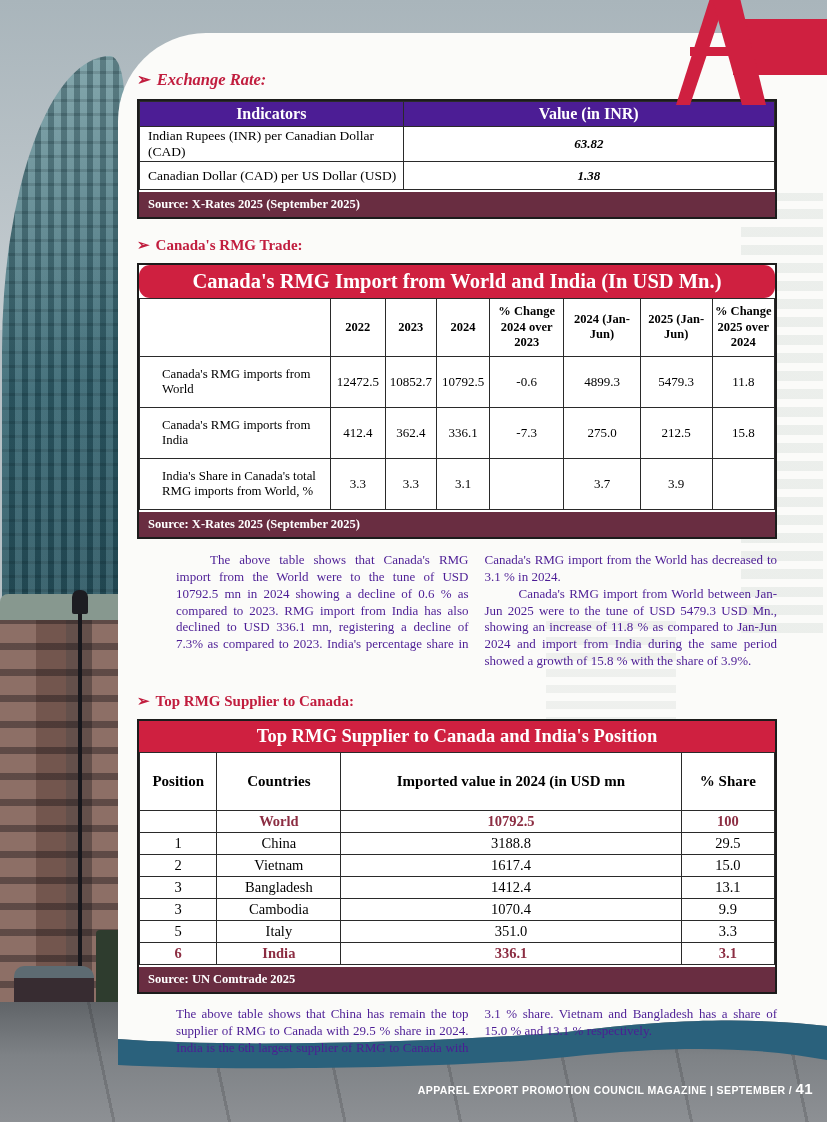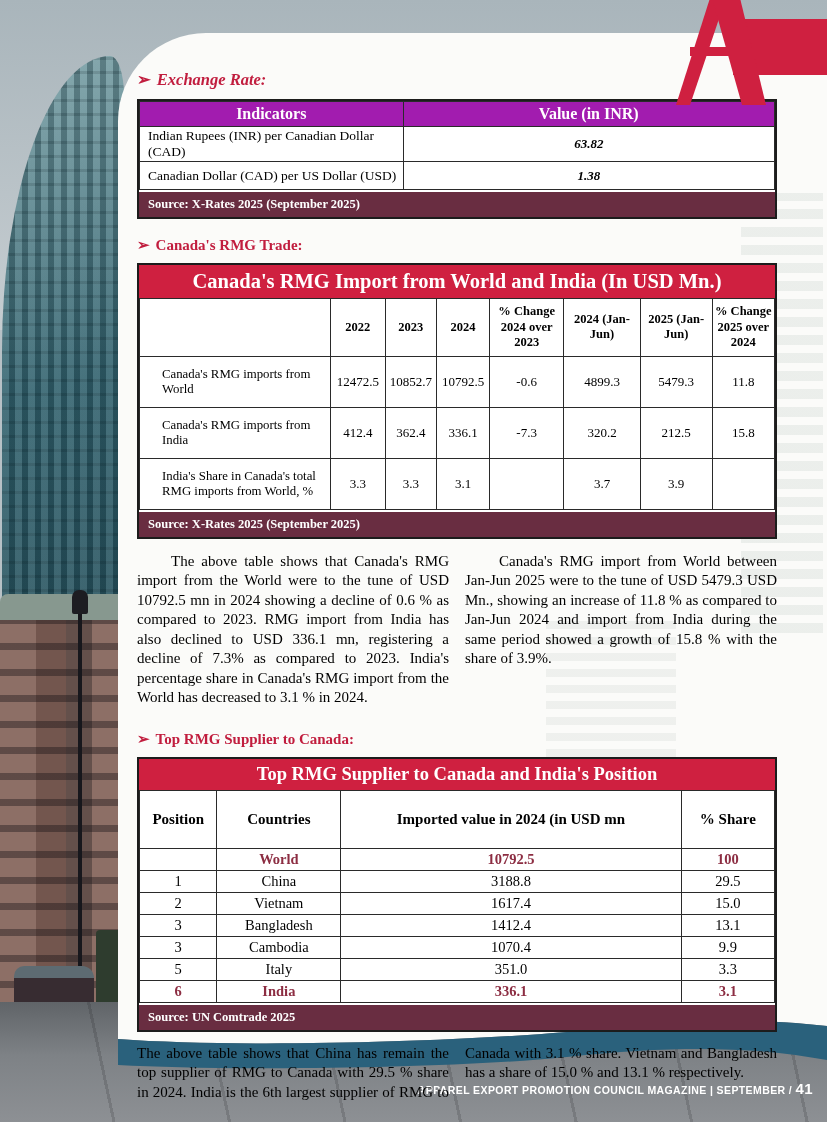--- a/index.html
+++ b/index.html
@@ -53,41 +53,41 @@
   
   .content{position:absolute;left:137px;top:70px;width:640px;z-index:5;}
   .sec-head{color:#c11d3e;font-weight:bold;font-size:15px;margin:0 0 9px;}
   .sec-head .arrow{margin-right:6px;font-style:normal;}
   .sec-head.it{font-style:italic;font-size:16.5px;}
 
   .tframe{border:2px solid #1c1c1c;background:#fff;}
   table{width:100%;border-collapse:collapse;font-family:"Liberation Serif",serif;table-layout:fixed;}
   td,th{border:1px solid #2a2a2a;overflow:hidden;}
   .ttl{background:#cf2040;color:#fff;text-align:center;font-weight:bold;padding:5px 0;}
-  .ttl2{font-size:20.5px;}
+  .ttl2{font-size:20.5px;border-radius:11px;}
   .ttl3{font-size:18.5px;}
   .src{background:#692d41;color:#fff;font-weight:bold;font-size:12.5px;
        padding:5px 9px;border-top:2px solid #fff;}
   .src .norm{font-weight:bold;}
 
-  #xr-table th{background:#a21caf;color:#fff;font-size:16px;font-weight:bold;padding:3px 0;margin-left:26px;}
+  #xr-table th{background:#4c1d95;color:#fff;font-size:16px;font-weight:bold;padding:3px 0;margin-left:26px;}
   #xr-table td{font-size:13.5px;height:25px;}
   #xr-table td:first-child{text-align:left;padding-left:8px;}
   #xr-table td:last-child{text-align:center;font-weight:bold;font-style:italic;font-size:13px;}
 
   #im-table th{font-size:12.5px;font-weight:bold;text-align:center;padding:5px 2px;line-height:1.25;}
   #im-table td{font-size:13px;text-align:center;padding:10px 3px;}
   #im-table td:first-child{text-align:left;padding-left:22px;font-size:12.8px;padding-right:2px;}
 
   #ts-table th{font-size:15px;font-weight:bold;text-align:center;padding:20px 3px;}
   #ts-table td{font-size:14.5px;text-align:center;padding:2px 3px;}
   tr.hl td{color:#8c2d42;font-weight:bold;}
 
-  .cols{column-count:2;column-gap:16px;text-align:justify;font-size:15px;line-height:1.3;
-        color:#000000;}
+  .cols{column-count:2;column-gap:16px;text-align:justify;font-size:13px;line-height:1.3;
+        color:#4c1d95;margin-left:39px;}
   .cols p{margin:0;text-indent:34px;}
   .cols.noindent p{text-indent:0;}
 
   .mt-a{margin-top:17px;}
   .mt-b{margin-top:13px;}
   .mt-c{margin-top:22px;}
   .mt-d{margin-top:12px;}
 
   .footer{position:absolute;right:14px;top:1080px;z-index:4;color:#fff;
           font-family:"Liberation Sans",sans-serif;font-weight:bold;font-size:10.5px;
@@ -196,21 +196,21 @@
               <td>4899.3</td>
               <td>5479.3</td>
               <td>11.8</td>
             </tr>
             <tr>
               <td>Canada's RMG imports from India</td>
               <td>412.4</td>
               <td>362.4</td>
               <td>336.1</td>
               <td>-7.3</td>
-              <td>320.2</td>
+              <td>275.0</td>
               <td>212.5</td>
               <td>15.8</td>
             </tr>
             <tr>
               <td>India's Share in Canada's total RMG imports from World, %</td>
               <td>3.3</td>
               <td>3.3</td>
               <td>3.1</td>
               <td></td>
               <td>3.7</td>

